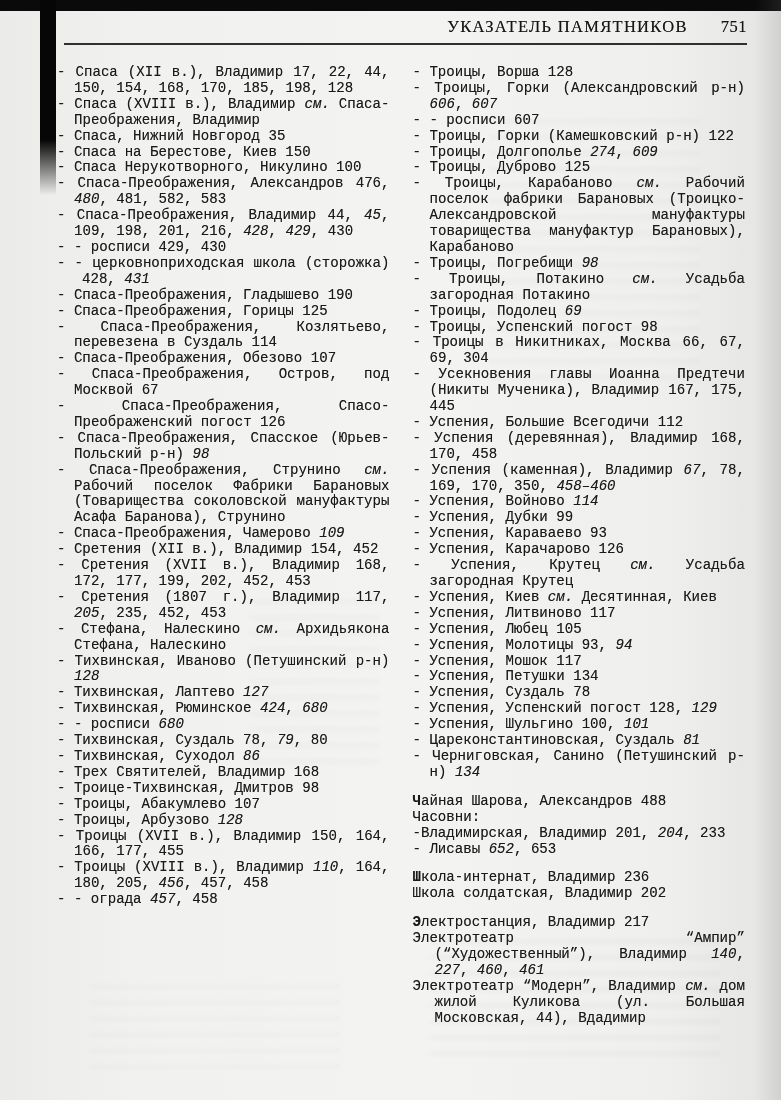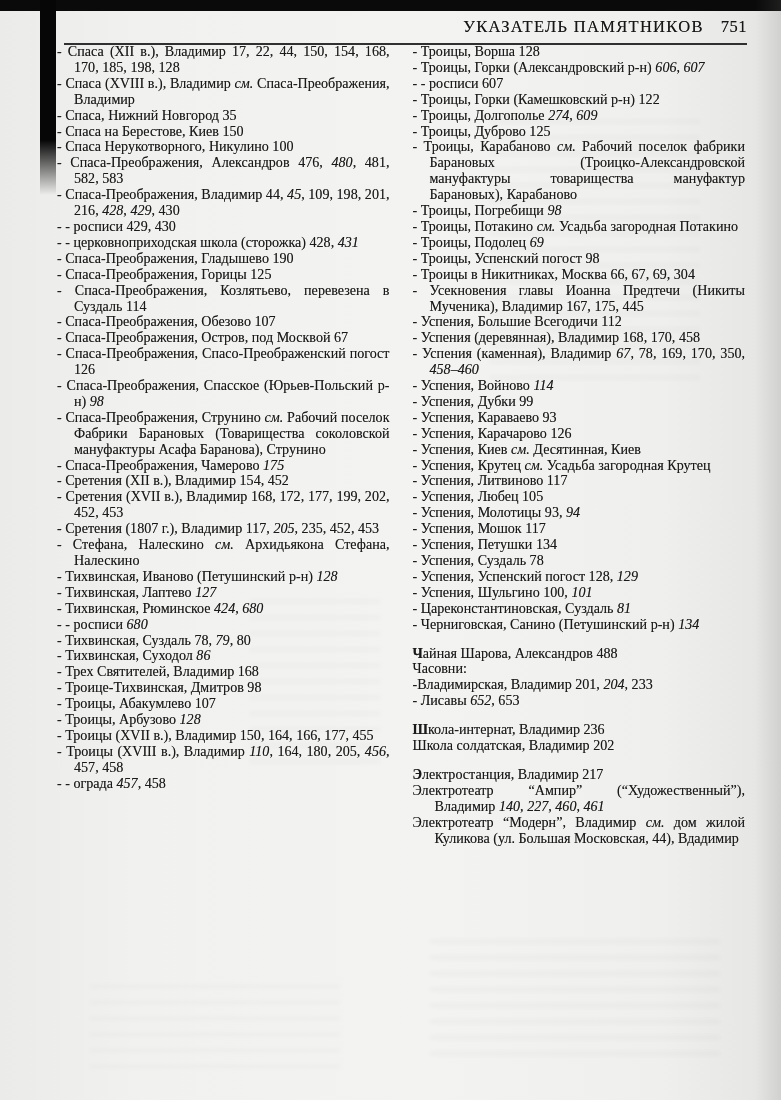--- a/index.html
+++ b/index.html
@@ -16,23 +16,23 @@
   .leftbar{
     position:absolute;top:0;left:40px;width:16px;height:195px;
     background:linear-gradient(#060606 0,#060606 140px,rgba(6,6,6,0) 195px);
   }
   .runhead{
     position:absolute;top:17px;right:34px;
     font-size:16.5px;color:#161616;letter-spacing:1.3px;
     text-shadow:0 0 .5px rgba(22,22,22,.6);
     white-space:nowrap;
   }
-  .runhead .pgnum{margin-left:17px;letter-spacing:.5px;}
+  .runhead .pgnum{margin-left:33px;letter-spacing:.5px;}
   .rule{position:absolute;top:43px;left:64px;width:683px;height:2px;background:#303030;}
-  .cols{position:absolute;top:44px;left:57px;width:688px;display:flex;gap:23px;}
+  .cols{position:absolute;top:65px;left:57px;width:688px;display:flex;gap:23px;font-family:Liberation Mono, monospace;}
   .col{width:334px;font-size:14.1px;line-height:15.9px;color:#1a1a1a;
        text-shadow:0 0 .4px rgba(26,26,26,.5);}
   .col p{margin:0;text-align:justify;}
   .e{padding-left:17px;text-indent:-17px;}
   .s{margin-left:18px;padding-left:25px;text-indent:-25px;}
   .p{padding-left:22px;text-indent:-22px;}
   .f{padding-left:0;text-indent:0;}
   .g{height:13px;}
   i{font-style:italic;}
   b{font-weight:bold;}
@@ -65,21 +65,21 @@
         <p class="s">- - росписи 429, 430</p>
         <p class="s">- - церковноприходская школа (сторожка) 428, <i>431</i></p>
         <p class="e">- Спаса-Преображения, Гладышево 190</p>
         <p class="e">- Спаса-Преображения, Горицы 125</p>
         <p class="e">- Спаса-Преображения, Козлятьево, перевезена в Суздаль 114</p>
         <p class="e">- Спаса-Преображения, Обезово 107</p>
         <p class="e">- Спаса-Преображения, Остров, под Москвой 67</p>
         <p class="e">- Спаса-Преображения, Спасо-Преображенский погост 126</p>
         <p class="e">- Спаса-Преображения, Спасское (Юрьев-Польский р-н) <i>98</i></p>
         <p class="e">- Спаса-Преображения, Струнино <i>см.</i> Рабочий поселок Фабрики Барановых (Товарищества соколовской мануфактуры Асафа Баранова), Струнино</p>
-        <p class="e">- Спаса-Преображения, Чамерово <i>175</i></p>
+        <p class="e">- Спаса-Преображения, Чамерово <i>109</i></p>
         <p class="e">- Сретения (XII в.), Владимир 154, 452</p>
         <p class="e">- Сретения (XVII в.), Владимир 168, 172, 177, 199, 202, 452, 453</p>
         <p class="e">- Сретения (1807 г.), Владимир 117, <i>205</i>, 235, 452, 453</p>
         <p class="e">- Стефана, Налескино <i>см.</i> Архидьякона Стефана, Налескино</p>
         <p class="e">- Тихвинская, Иваново (Петушинский р-н) <i>128</i></p>
         <p class="e">- Тихвинская, Лаптево <i>127</i></p>
         <p class="e">- Тихвинская, Рюминское <i>424</i>, <i>680</i></p>
         <p class="e">- - росписи <i>680</i></p>
         <p class="e">- Тихвинская, Суздаль 78, <i>79</i>, 80</p>
         <p class="e">- Тихвинская, Суходол <i>86</i></p>
@@ -105,22 +105,22 @@
         <p class="e">- Троицы, Успенский погост 98</p>
         <p class="e">- Троицы в Никитниках, Москва 66, 67, 69, 304</p>
         <p class="e">- Усекновения главы Иоанна Предтечи (Никиты Мученика), Владимир 167, 175, 445</p>
         <p class="e">- Успения, Большие Всегодичи 112</p>
         <p class="e">- Успения (деревянная), Владимир 168, 170, 458</p>
         <p class="e">- Успения (каменная), Владимир <i>67</i>, 78, 169, 170, 350, <i>458–460</i></p>
         <p class="e">- Успения, Войново <i>114</i></p>
         <p class="e">- Успения, Дубки 99</p>
         <p class="e">- Успения, Караваево 93</p>
         <p class="e">- Успения, Карачарово 126</p>
+        <p class="e">- Успения, Крутец <i>см.</i> Усадьба загородная Крутец</p>
         <p class="e">- Успения, Киев <i>см.</i> Десятинная, Киев</p>
-        <p class="e">- Успения, Крутец <i>см.</i> Усадьба загородная Крутец</p>
         <p class="e">- Успения, Литвиново 117</p>
         <p class="e">- Успения, Любец 105</p>
         <p class="e">- Успения, Молотицы 93, <i>94</i></p>
         <p class="e">- Успения, Мошок 117</p>
         <p class="e">- Успения, Петушки 134</p>
         <p class="e">- Успения, Суздаль 78</p>
         <p class="e">- Успения, Успенский погост 128, <i>129</i></p>
         <p class="e">- Успения, Шульгино 100, <i>101</i></p>
         <p class="e">- Цареконстантиновская, Суздаль <i>81</i></p>
         <p class="e">- Черниговская, Санино (Петушинский р-н) <i>134</i></p>

